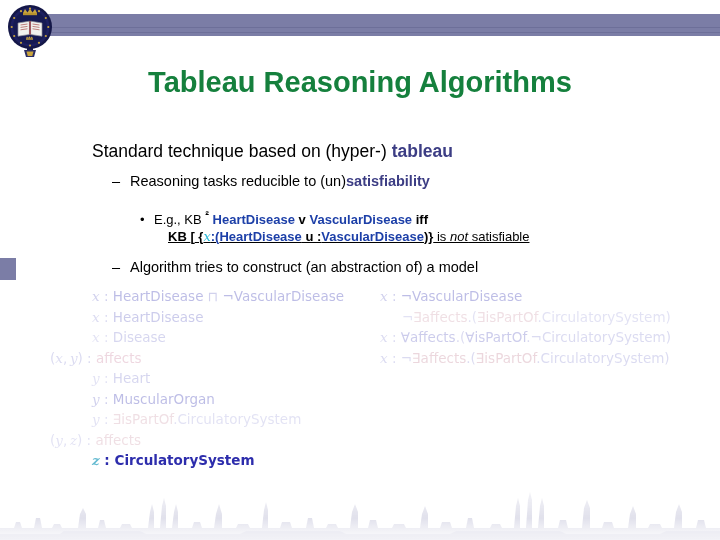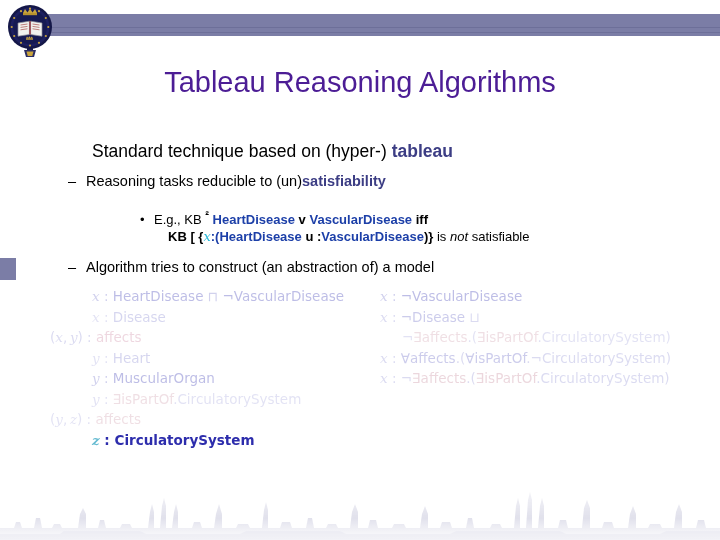--- a/index.html
+++ b/index.html
@@ -53,42 +53,42 @@
   }
 
   
   #page-title {
     position: absolute;
     left: 0;
     top: 66px;
     width: 720px;
     text-align: center;
     font-size: 29px;
-    font-weight: normal;
-    color: #4c1d95;
+    font-weight: bold;
+    color: #15803d;
     letter-spacing: 0px;
     white-space: nowrap;
   }
 
   
   #outline {
     position: absolute;
     left: 0;
     top: 140px;
     width: 720px;
   }
   .lvl1 {
     margin-left: 92px;
     font-size: 17.5px;
     color: #000000;
     line-height: 22px;
     white-space: nowrap;
   }
   .lvl2 {
-    margin-left: 68px;
+    margin-left: 112px;
     font-size: 14.5px;
     color: #000000;
     line-height: 20px;
     white-space: nowrap;
     margin-top: 9px;
   }
   .lvl2 .dash {
     display: inline-block;
     width: 18px;
   }
@@ -100,20 +100,21 @@
     margin-top: 16px;
   }
   .lvl3 .dot {
     display: inline-block;
     width: 14px;
   }
   .lvl3 .cont {
     display: block;
     margin-left: 28px;
     white-space: nowrap;
+    text-decoration: underline;
   }
   .lvl3 .row1 { white-space: nowrap; }
 
   .purple-b { color: #3c3d84; font-weight: bold; }
   .blue-b   { color: #1c3fa8; font-weight: bold; }
   .cyan-i   { color: #29b8d8; font-family: "DejaVu Serif", serif; font-style: italic; font-weight: normal; }
   .bold     { font-weight: bold; }
   .ital     { font-style: italic; }
   .sup      { font-size: 11px; vertical-align: super; font-weight: bold; }
 
@@ -247,20 +248,23 @@
   </div>
 
 </div>
 
 <div id="math-block">
 
   <div class="math-col" id="math-left">
     <div class="mline f45" style="padding-left:46px;">
       <span class="var c-lilac">x</span><span class="c-lilac"> : </span><span class="c-violet">HeartDisease</span><span class="c-lilac"> ⊓ </span><span class="c-violet">¬VascularDisease</span>
     </div>
+    <div class="mline f35" style="padding-left:46px;">
+      <span class="var c-lilac">x</span><span class="c-lilac"> : </span><span class="c-violet">HeartDisease</span>
+    </div>
     <div class="mline f28" style="padding-left:46px;">
       <span class="var c-lilac">x</span><span class="c-lilac"> : </span><span class="c-violet">Disease</span>
     </div>
     <div class="mline f35" style="padding-left:4px;">
       <span class="c-lilac">(</span><span class="var c-lilac">x</span><span class="c-lilac">, </span><span class="var c-lilac">y</span><span class="c-lilac">) : </span><span class="c-pink">affects</span>
     </div>
     <div class="mline f28" style="padding-left:46px;">
       <span class="var c-lilac">y</span><span class="c-lilac"> : </span><span class="c-violet">Heart</span>
     </div>
     <div class="mline f45" style="padding-left:46px;">
@@ -273,23 +277,20 @@
       <span class="c-lilac">(</span><span class="var c-lilac">y</span><span class="c-lilac">, </span><span class="var c-lilac">z</span><span class="c-lilac">) : </span><span class="c-rose">affects</span>
     </div>
     <div class="mline f95" style="padding-left:46px;font-weight:bold;">
       <span class="var c-teal">z</span><span class="c-navy"> : </span><span class="c-navy">CirculatorySystem</span>
     </div>
   </div>
 
   <div class="math-col" id="math-right">
     <div class="mline f45">
       <span class="var c-lilac">x</span><span class="c-lilac"> : </span><span class="c-violet">¬VascularDisease</span>
-    </div>
-    <div class="mline f35">
-      <span class="var c-lilac">x</span><span class="c-lilac"> : </span><span class="c-violet">¬Disease</span><span class="c-lilac"> ⊔</span>
     </div>
     <div class="mline f28" style="padding-left:22px;">
       <span class="c-lilac">¬</span><span class="c-rose">∃affects</span><span class="c-lilac">.(</span><span class="c-rose">∃isPartOf</span><span class="c-lilac">.CirculatorySystem)</span>
     </div>
     <div class="mline f35">
       <span class="var c-lilac">x</span><span class="c-lilac"> : </span><span class="c-violet">∀affects</span><span class="c-lilac">.(</span><span class="c-violet">∀isPartOf</span><span class="c-lilac">.¬CirculatorySystem)</span>
     </div>
     <div class="mline f35">
       <span class="var c-lilac">x</span><span class="c-lilac"> : ¬</span><span class="c-rose">∃affects</span><span class="c-lilac">.(</span><span class="c-rose">∃isPartOf</span><span class="c-lilac">.CirculatorySystem)</span>
     </div>

